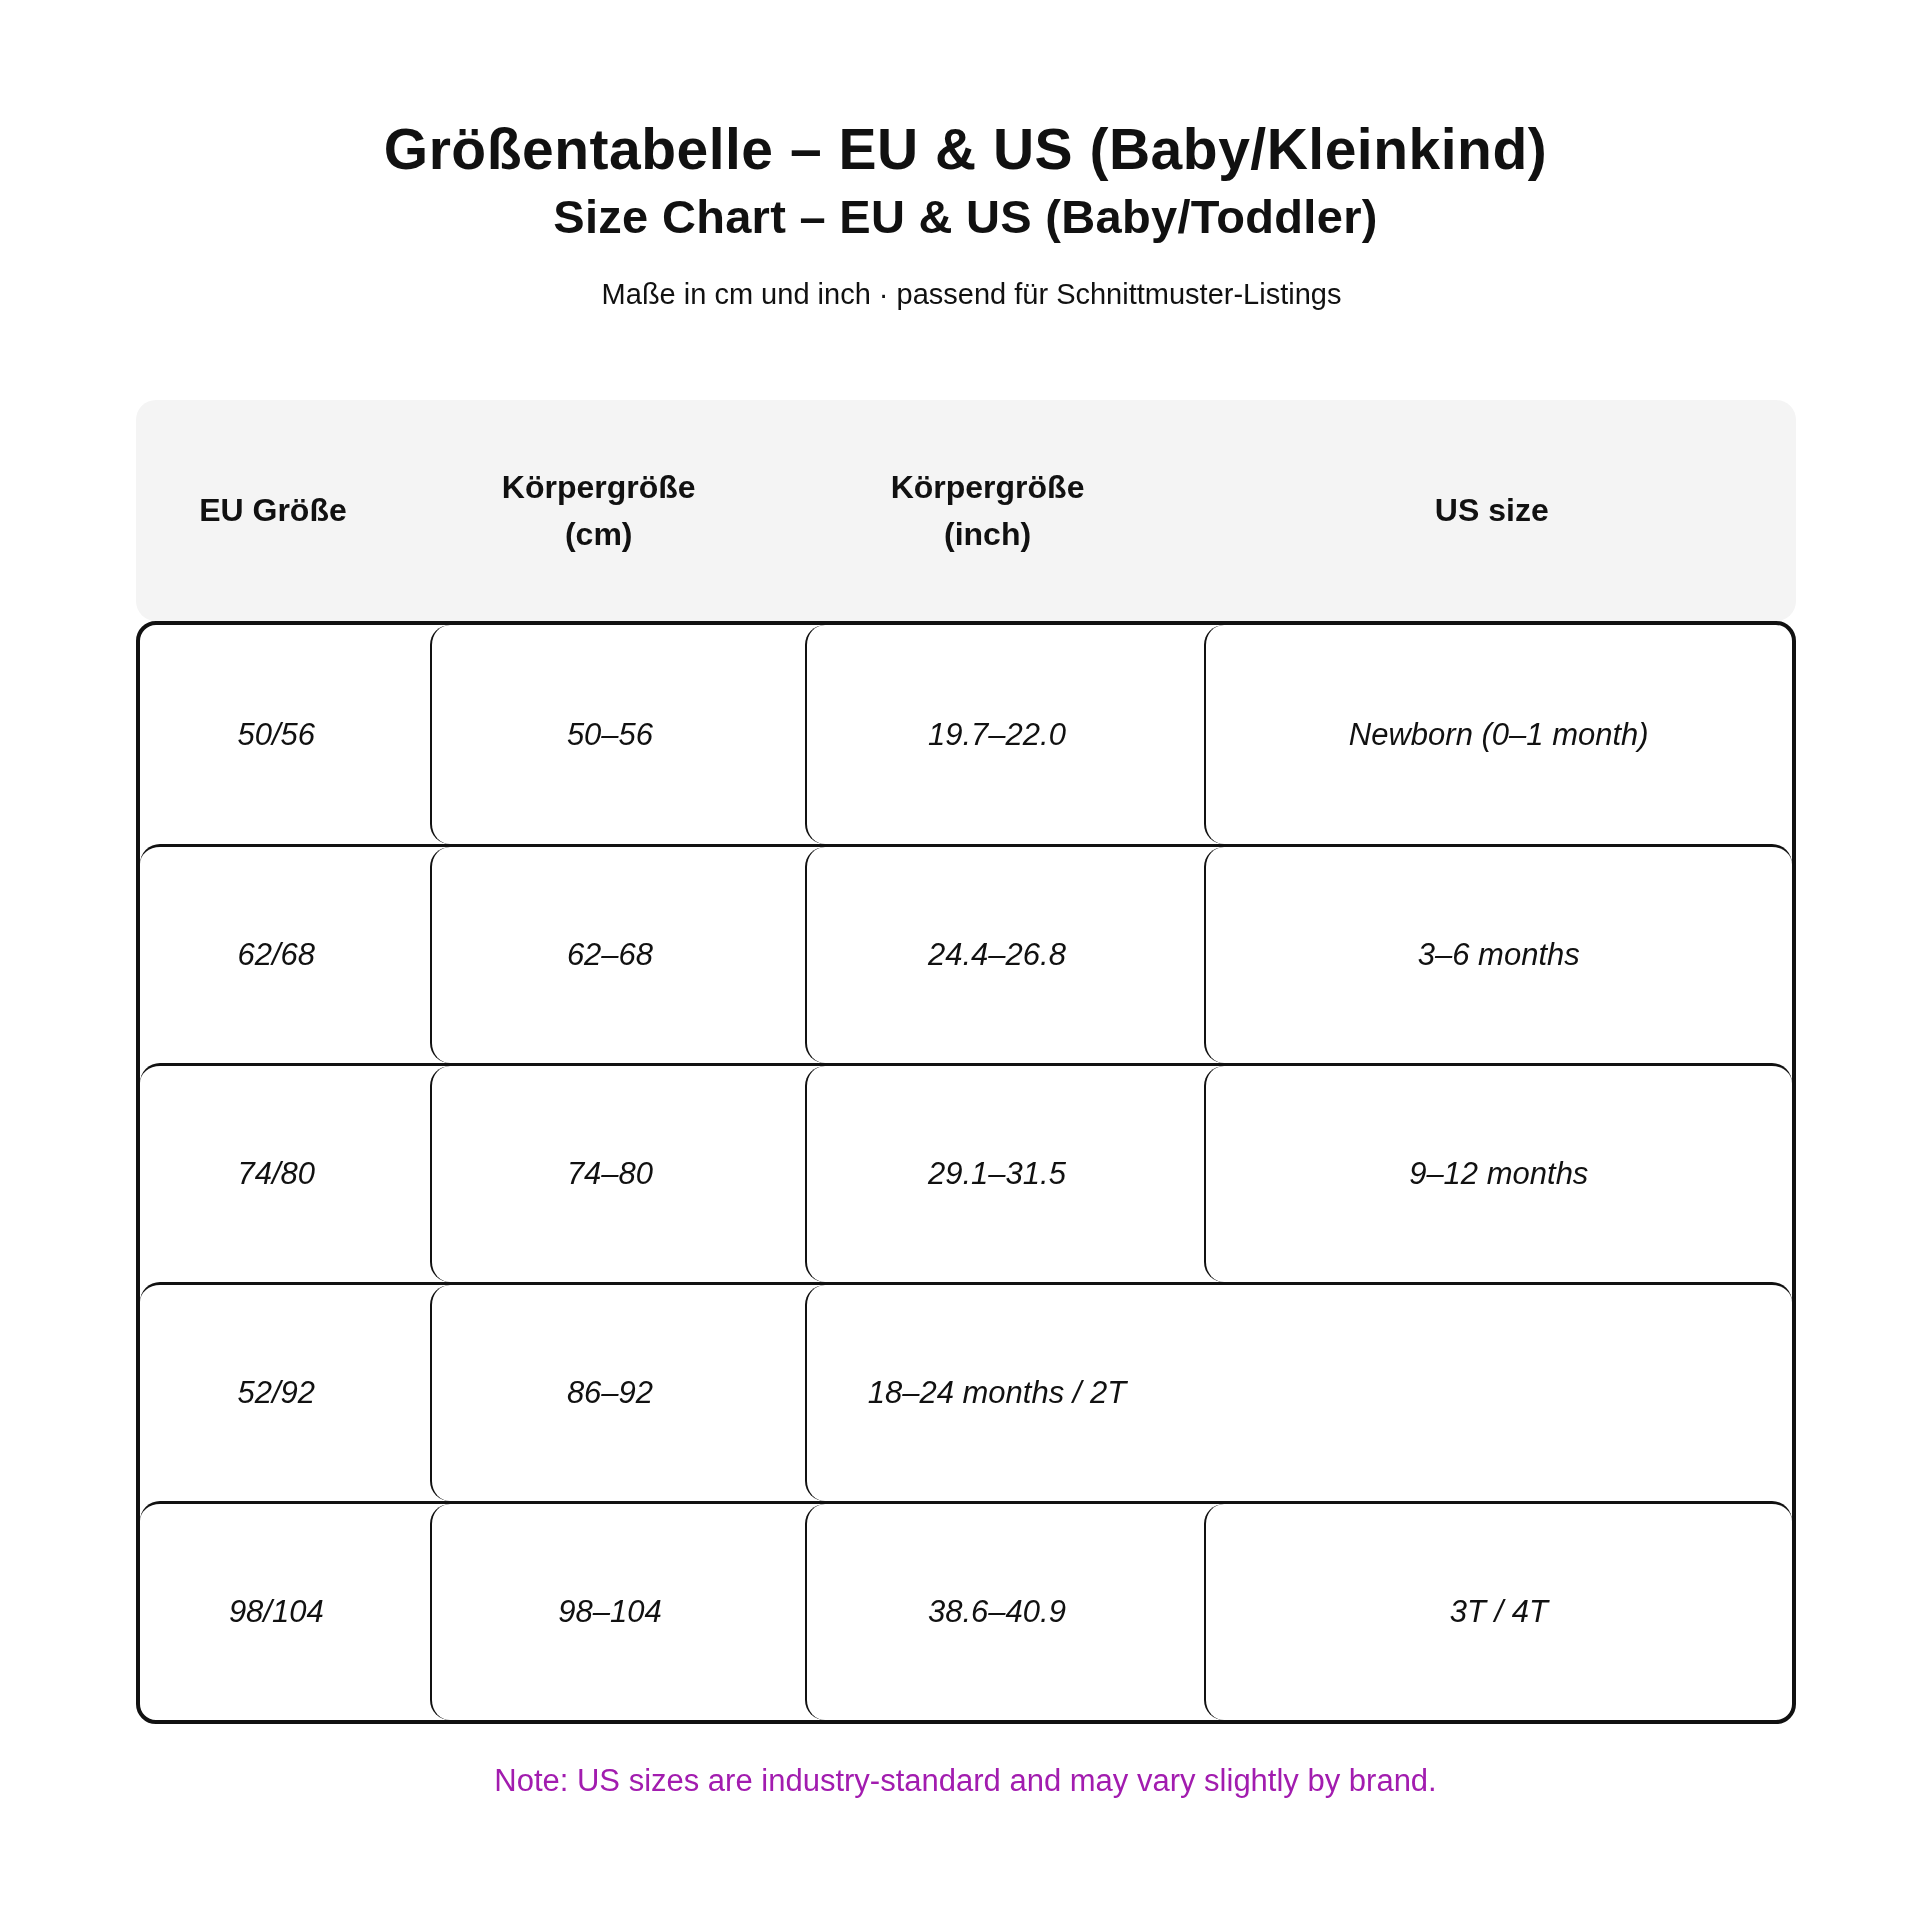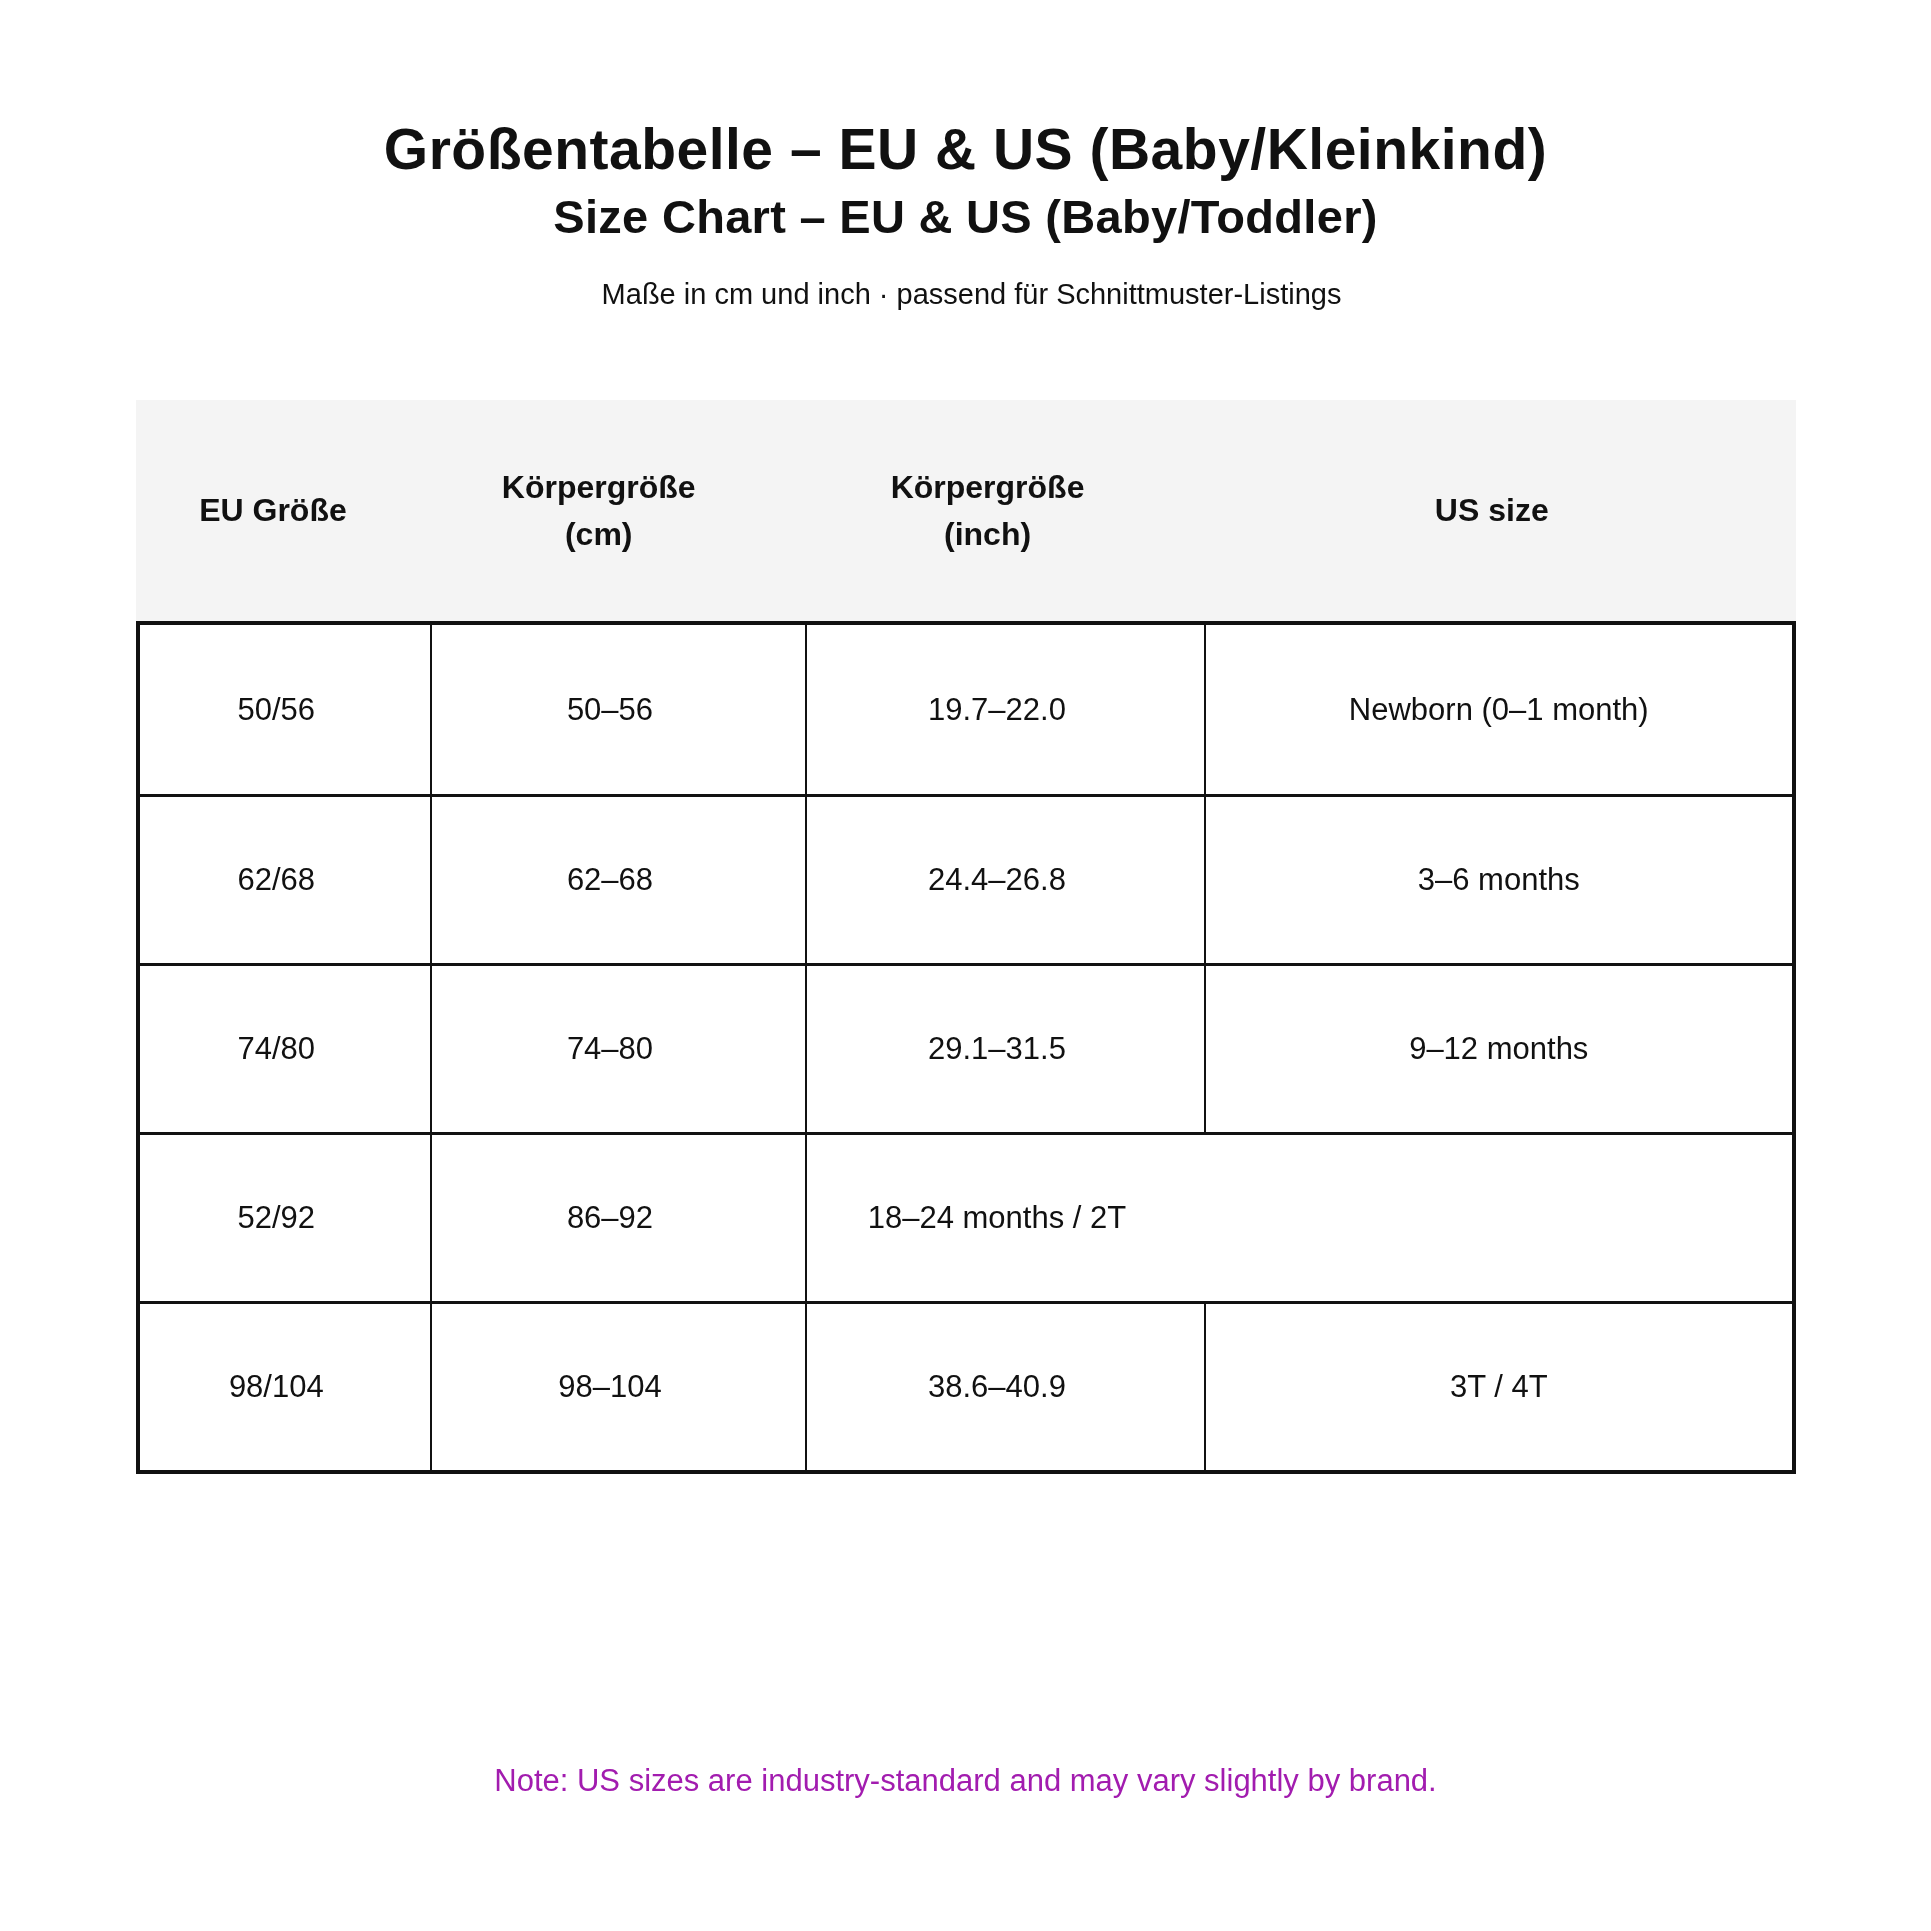--- a/index.html
+++ b/index.html
@@ -1,15 +1,15 @@
 <!DOCTYPE html>
 <html><head>
 <meta charset="utf-8">
 <style>
-  * { margin: 0; padding: 0; box-sizing: border-box; }
+  * { margin: 0; padding: 0; box-sizing: border-box; border-radius: 20px; }
   html, body { background: #ffffff; }
   body {
     width: 1931px;
     height: 1931px;
     position: relative;
     font-family: "Liberation Sans", "DejaVu Sans", sans-serif;
     color: #111111;
   }
   .page {
     width: 1931px;
@@ -73,21 +73,22 @@
     align-items: center;
     justify-content: center;
     text-align: center;
     font-size: 31px;
   }
   .tbody {
     border: 4.8px solid #111111;
     background: #ffffff;
   }
   .trow {
-    height: 169px;
+    height: 219px;
+    font-style: italic;
   }
   .trow + .trow {
     border-top: 3.9px solid #111111;
   }
   .trow .cell + .cell {
     border-left: 2.9px solid #111111;
     margin-left: 17px;
   }
 
   

